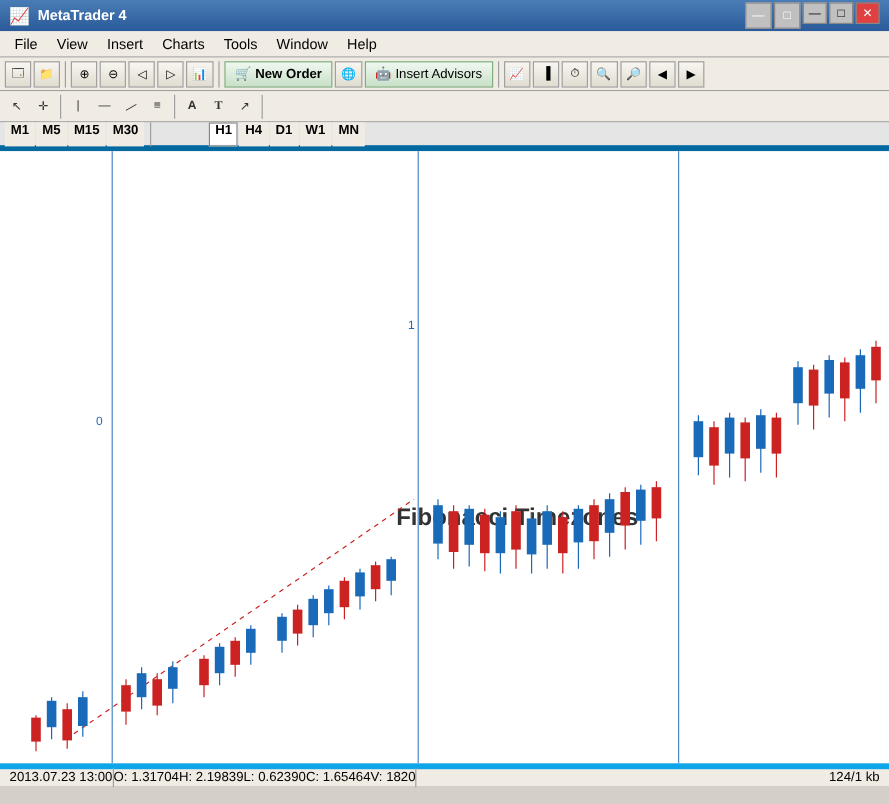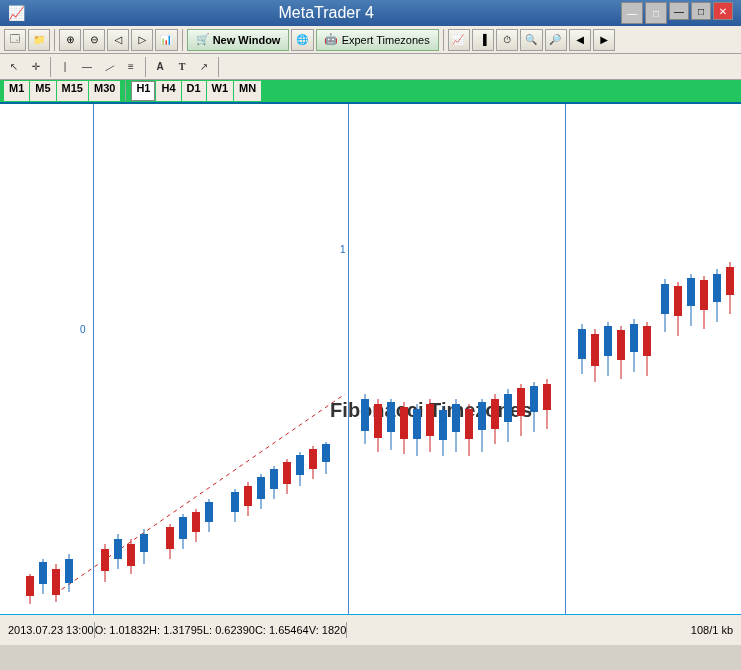--- a/index.html
+++ b/index.html
@@ -7,21 +7,21 @@
 
     
     .title-bar {
       background: linear-gradient(to bottom, #4a7db5, #2a5a9a);
       height: 26px;
       display: flex;
       align-items: center;
       padding: 0 8px;
       color: white;
     }
-    .title-bar-text { flex: 1; font-size: 16px; font-weight: normal; text-align: center; }
+    .title-bar-text { flex: 1; font-size: 12px; font-weight: bold; }
     .title-bar-buttons { display: flex; gap: 2px; }
     .title-btn {
       width: 20px; height: 18px; background: #c0c0c0;
       border: 1px solid #888; display: flex; align-items: center; justify-content: center;
       font-size: 10px; cursor: pointer; color: #000;
     }
     .title-btn.close { background: #e04040; color: white; }
 
     
     .menu-bar {
@@ -85,55 +85,55 @@
       height: 20px; min-width: 20px;
       display: flex; align-items: center; justify-content: center;
       font-size: 10px; cursor: pointer;
       color: #333;
       border: 1px solid transparent;
     }
     .draw-separator { width: 1px; height: 20px; background: #a0a0a0; margin: 0 2px; }
 
     
     .tf-bar {
-      background: #22c55e;
+      background: #e5e5e5;
       height: 24px;
       display: flex;
       align-items: center;
       padding: 0 4px;
-      border-bottom: 2px solid #0369a1;
+      border-bottom: 5px solid #0369a1;
       gap: 1px;
     }
     .tf-btn {
       height: 20px; min-width: 22px;
       background: #f0ece4;
       border: 1px solid transparent;
       font-size: 11px;
       font-weight: bold;
       cursor: pointer;
       padding: 0 4px;
       color: #000;
     }
-    .tf-btn.active { background: #ffffff; border-color: #888; }
+    .tf-btn.active { background: #ffffff; border-color: #888; margin-left: 43px; }
     .tf-separator { width: 1px; height: 20px; background: #a0a0a0; margin: 0 4px; }
     .chart-container {
       position: relative;
       background: white;
       width: 100%;
       height: 510px;
     }
 
     
     .status-bar {
       background: #f0ece4;
-      height: 31px;
+      height: 19px;
       display: flex;
       align-items: center;
       padding: 0 8px;
-      border-top: 1px solid #0ea5e9;
+      border-top: 5px solid #0ea5e9;
       font-size: 11px;
     }
     .status-item { color: #000; }
     .status-divider { width: 1px; height: 16px; background: #a0a0a0; }
 
     
     .fib-label {
       position: absolute;
       font-size: 20px;
       font-weight: bold;
@@ -213,37 +213,46 @@
       </div>
       <div class="title-btn">
         <span>□</span>
       </div>
       <div class="title-btn close">
         <span>✕</span>
       </div>
     </div>
   </div>
 
+  <div class="menu-bar">
+    <div class="menu-item">File</div>
+    <div class="menu-item">View</div>
+    <div class="menu-item">Insert</div>
+    <div class="menu-item">Charts</div>
+    <div class="menu-item">Tools</div>
+    <div class="menu-item">Window</div>
+    <div class="menu-item">Help</div>
+  </div>
 
   <div class="toolbar">
     <div class="tb-btn">🗔</div>
     <div class="tb-btn">📁</div>
     <div class="tb-separator"></div>
     <div class="tb-btn">⊕</div>
     <div class="tb-btn">⊖</div>
     <div class="tb-btn">◁</div>
     <div class="tb-btn">▷</div>
     <div class="tb-btn">📊</div>
     <div class="tb-separator"></div>
     <div class="tb-btn tb-btn-special">
-      <span>🛒</span>&nbsp;<span>New Window</span>
+      <span>🛒</span>&nbsp;<span>New Order</span>
     </div>
     <div class="tb-btn">🌐</div>
     <div class="tb-btn tb-btn-ea">
-      <span>🤖</span>&nbsp;<span>Expert Timezones</span>
+      <span>🤖</span>&nbsp;<span>Insert Advisors</span>
     </div>
     <div class="tb-separator"></div>
     <div class="tb-btn">📈</div>
     <div class="tb-btn">▐</div>
     <div class="tb-btn">⏱</div>
     <div class="tb-btn">🔍</div>
     <div class="tb-btn">🔎</div>
     <div class="tb-btn">◀</div>
     <div class="tb-btn">▶</div>
   </div>
@@ -401,23 +410,23 @@
         <rect x="713" y="170" width="8" height="28" fill="#1a6aba"></rect>
         <line x1="730" y1="158" x2="730" y2="210" stroke="#cc2222" stroke-width="1"></line>
         <rect x="726" y="163" width="8" height="28" fill="#cc2222"></rect>
       </g>
     </svg>
   </div>
 
   <div class="status-bar">
     <span class="status-item">2013.07.23 13:00</span>
     <div class="status-divider"></div>
-    <span class="status-item">O: 1.01832</span>
-    <span class="status-item">H: 1.31795</span>
+    <span class="status-item">O: 1.31704</span>
+    <span class="status-item">H: 2.19839</span>
     <span class="status-item">L: 0.62390</span>
     <span class="status-item">C: 1.65464</span>
     <span class="status-item">V: 1820</span>
     <div class="status-divider"></div>
     <span style="flex:1"></span>
-    <span class="status-item">108/1 kb</span>
+    <span class="status-item">124/1 kb</span>
   </div>
 
 </div>
 
 </body></html>

